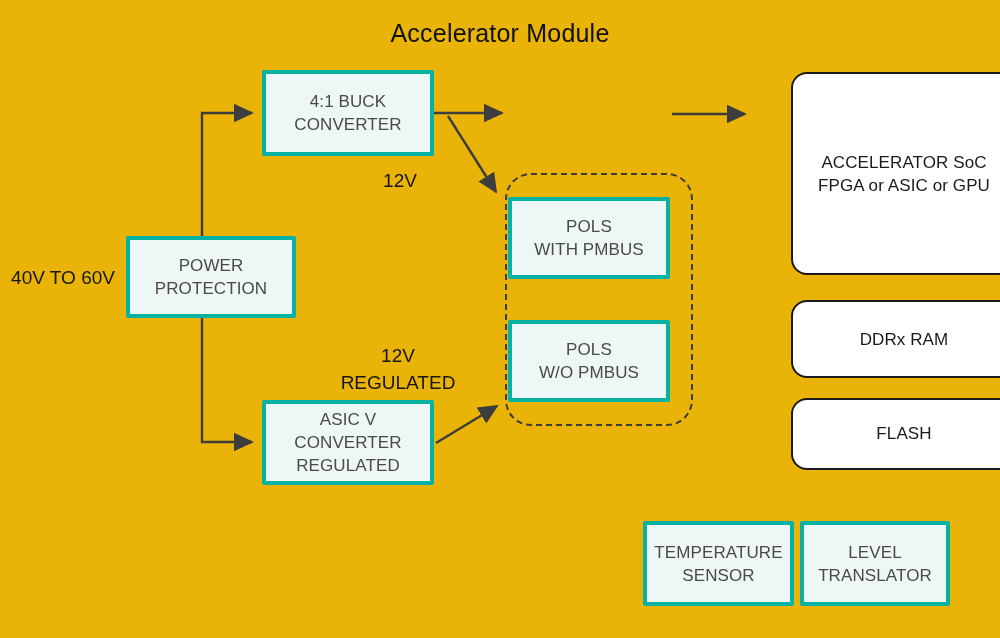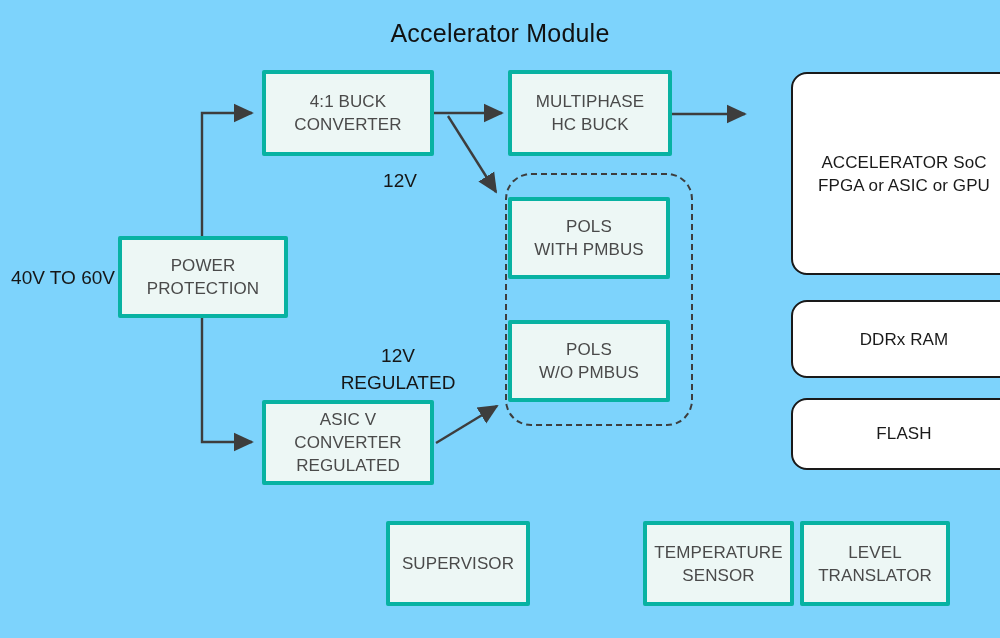--- a/index.html
+++ b/index.html
@@ -4,21 +4,21 @@
 <style>
   html, body {
     margin: 0;
     padding: 0;
     background: #ffffff;
   }
   #canvas {
     position: relative;
     width: 1000px;
     height: 638px;
-    background: #7dd3fc;
+    background: #eab308;
     font-family: "Liberation Sans", sans-serif;
     overflow: hidden;
   }
   #wires {
     position: absolute;
     left: 0;
     top: 0;
     width: 1000px;
     height: 638px;
     pointer-events: none;
@@ -109,38 +109,34 @@
 
     <path d="M672,114 L745,114" fill="none" stroke="#3d3d3d" stroke-width="2.4" marker-end="url(#ah)"></path>
   </svg>
 
   <div id="pol-group" style="left:505px; top:173px; width:188px; height:253px;"></div>
 
   <div class="label" style="left:8px; top:264px; width:110px;">
     <span class="ln">40V TO 60V</span>
   </div>
 
-  <div class="node teal" style="left:118px; top:236px; width:170px; height:82px;">
+  <div class="node teal" style="left:126px; top:236px; width:170px; height:82px;">
     <span class="ln">POWER</span>
     <span class="ln">PROTECTION</span>
   </div>
 
   <div class="node teal" style="left:262px; top:70px; width:172px; height:86px;">
     <span class="ln">4:1 BUCK</span>
     <span class="ln">CONVERTER</span>
   </div>
 
   <div class="label" style="left:310px; top:167px; width:180px;">
     <span class="ln">12V</span>
   </div>
 
-  <div class="node teal" style="left:508px; top:70px; width:164px; height:86px;">
-    <span class="ln">MULTIPHASE</span>
-    <span class="ln">HC BUCK</span>
-  </div>
 
   <div class="node teal" style="left:508px; top:197px; width:162px; height:82px;">
     <span class="ln">POLS</span>
     <span class="ln">WITH PMBUS</span>
   </div>
 
   <div class="node teal" style="left:508px; top:320px; width:162px; height:82px;">
     <span class="ln">POLS</span>
     <span class="ln">W/O PMBUS</span>
   </div>
@@ -162,23 +158,20 @@
   </div>
 
   <div class="node plain" style="left:752px; top:300px; width:226px; height:78px;">
     <span class="ln">DDRx RAM</span>
   </div>
 
   <div class="node plain top-align" style="left:752px; top:398px; width:226px; height:72px; padding-top:22px;">
     <span class="ln">FLASH</span>
   </div>
 
-  <div class="node teal" style="left:386px; top:521px; width:144px; height:85px;">
-    <span class="ln">SUPERVISOR</span>
-  </div>
 
   <div class="node teal" style="left:596px; top:521px; width:151px; height:85px;margin-left:47px;">
     <span class="ln">TEMPERATURE</span>
     <span class="ln">SENSOR</span>
   </div>
 
   <div class="node teal" style="left:800px; top:521px; width:150px; height:85px;justify-content:center;">
     <span class="ln">LEVEL</span>
     <span class="ln">TRANSLATOR</span>
   </div>

